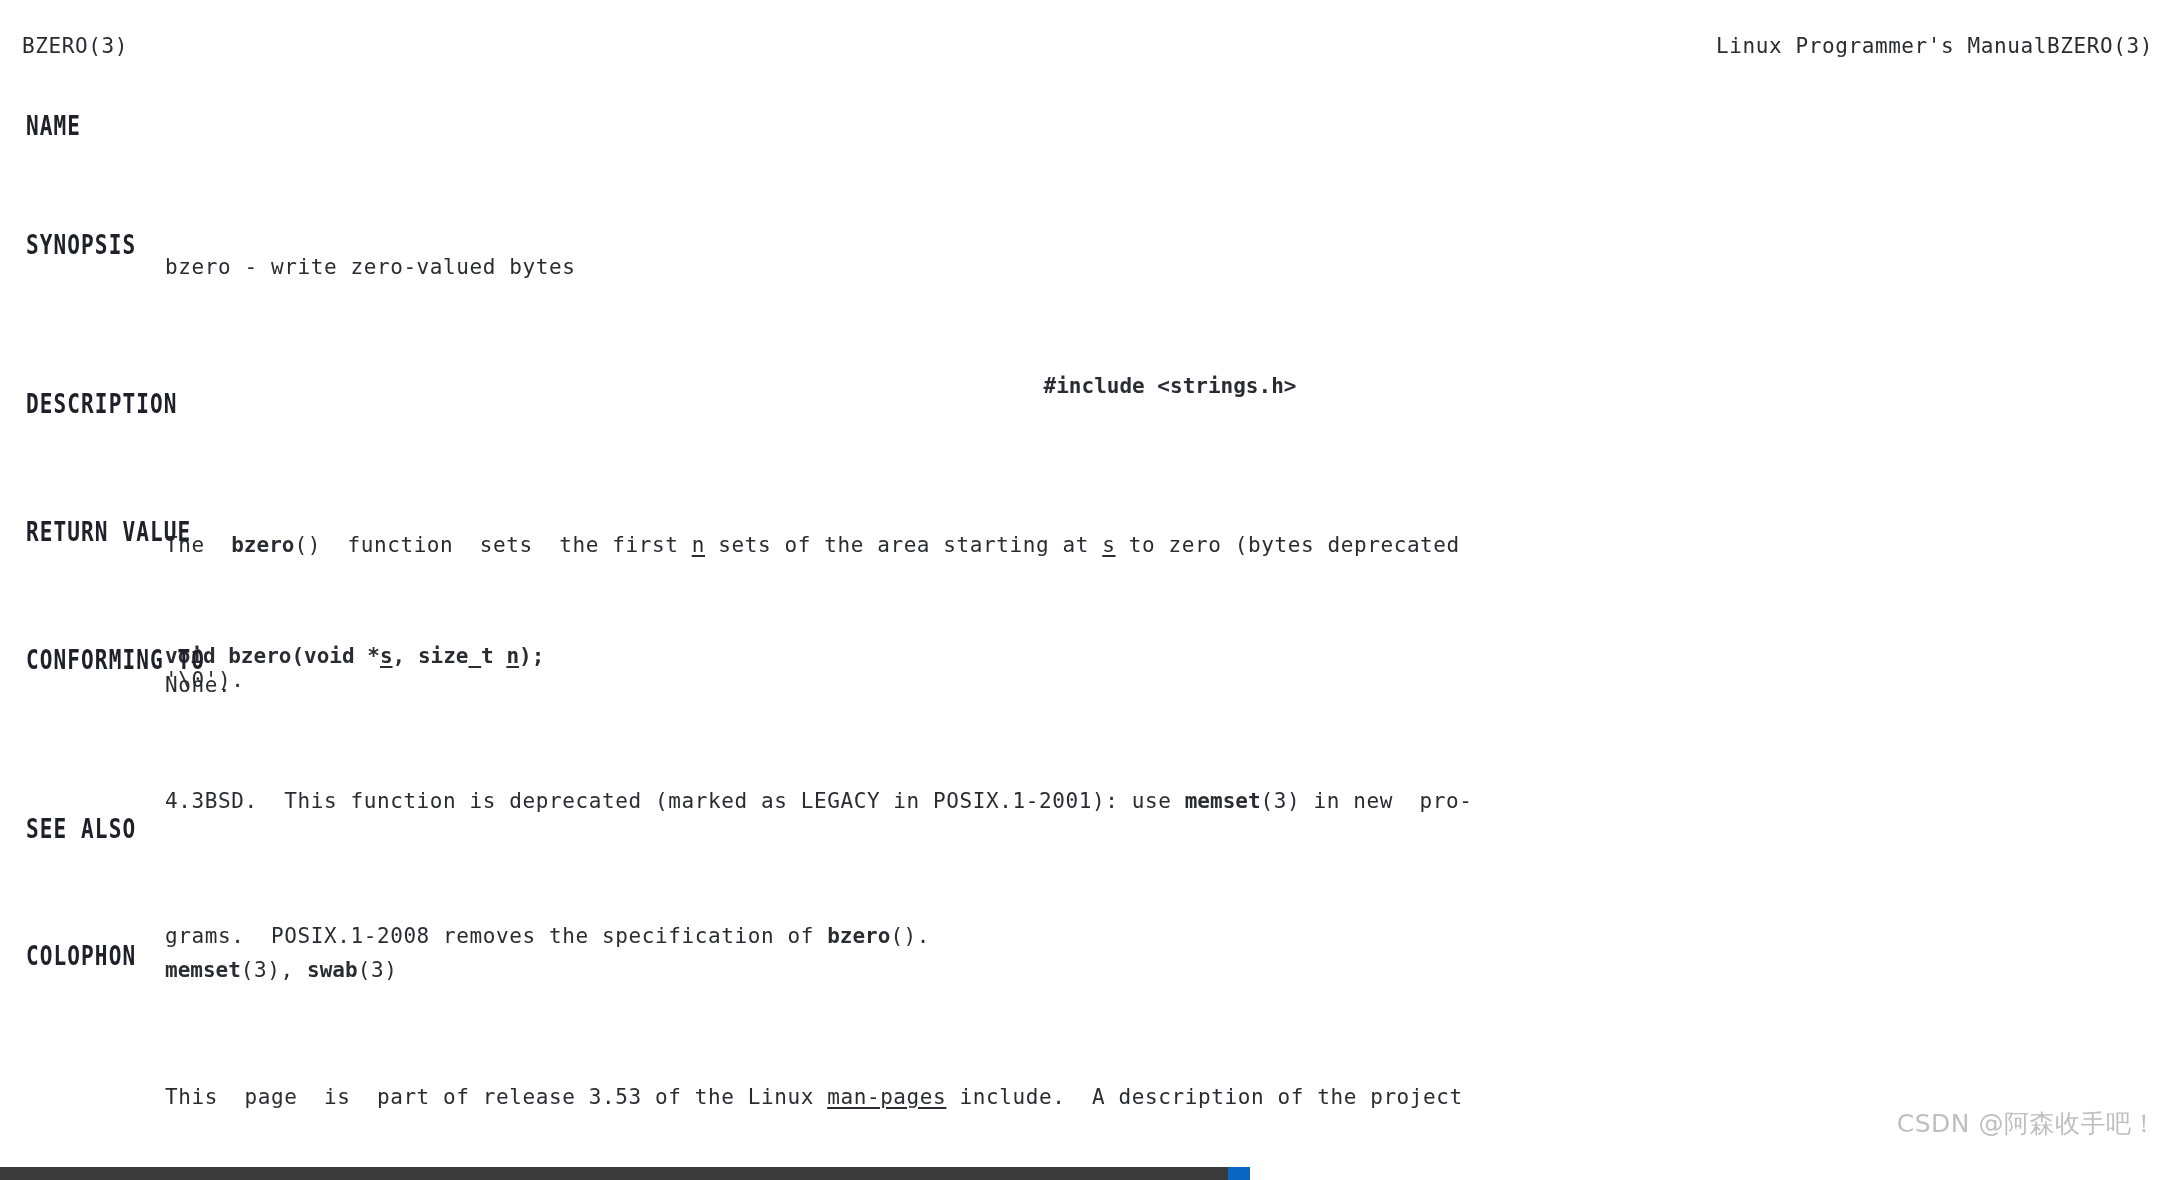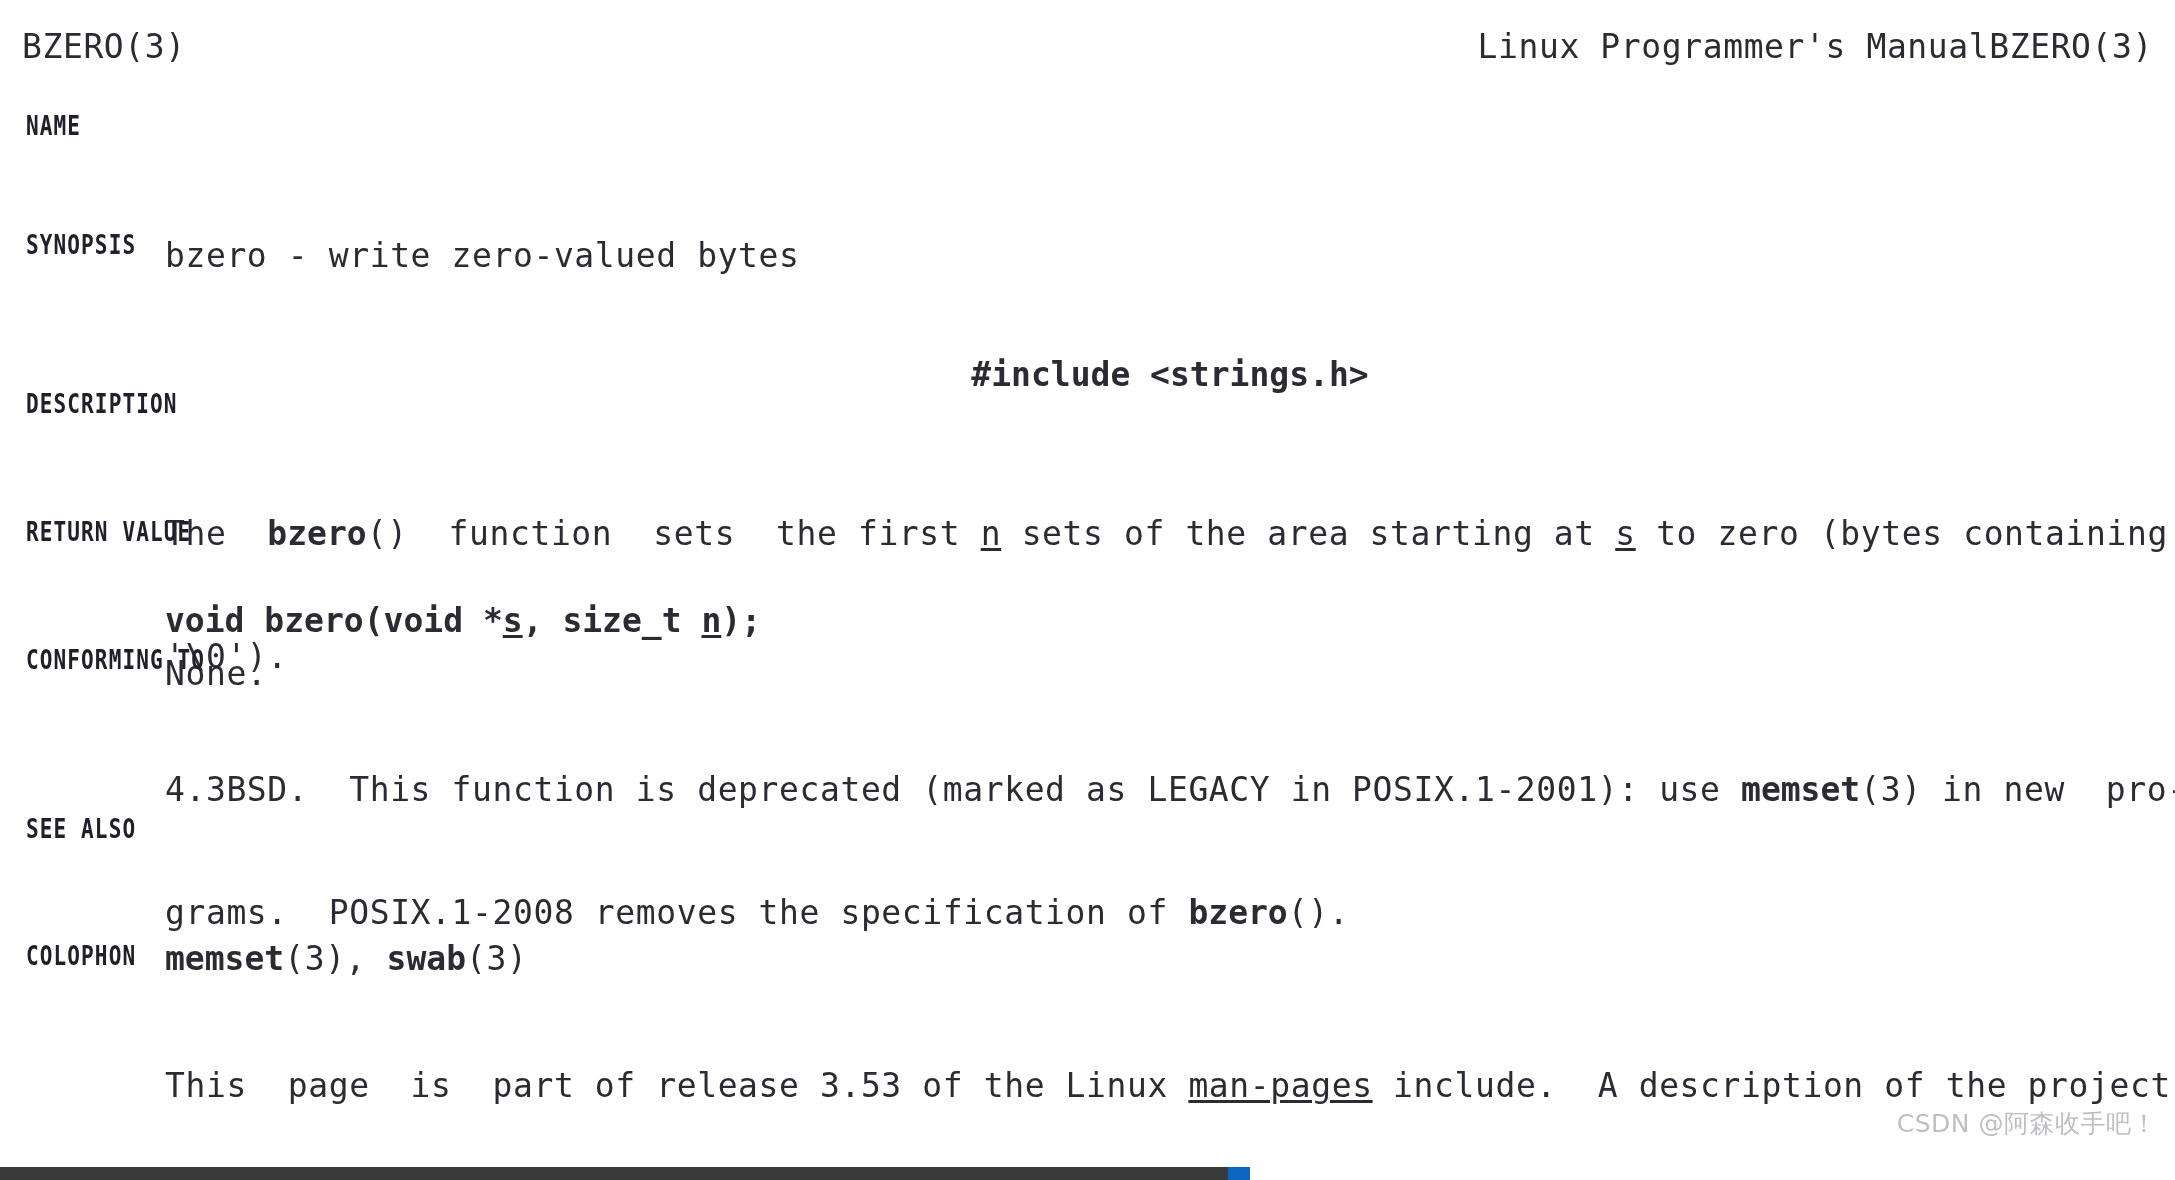--- a/index.html
+++ b/index.html
@@ -23,21 +23,21 @@
     left: 0; top: 0;
     width: 2175px;
     height: 1180px;
     box-sizing: border-box;
     padding: 0;
   }
 
   
   .mono {
     font-family: "DejaVu Sans Mono", "Liberation Mono", monospace;
-    font-size: 33px;
+    font-size: 21px;
     line-height: 41px;
     letter-spacing: 0.6px;
     white-space: pre;
   }
 
   
   .head-line {
     position: absolute;
     left: 0; right: 0;
     top: 26px;
@@ -67,21 +67,21 @@
     white-space: pre;
     color: #20202a;
   }
 
   .sec-body {
     position: absolute;
     left: 165px;
     width: 2010px;
   }
 
-  .line { white-space: pre; display: block; height: 41px; }
+  .line { white-space: pre; display: block; height: 41px; margin-top: 12px; }
 
   b, .b {
     font-weight: bold;
     font-family: "DejaVu Sans Mono", "Liberation Mono", monospace;
     letter-spacing: 0px;
     text-align: center;
   }
   .u { text-decoration: underline; text-underline-offset: 3px; }
 
   
@@ -142,21 +142,21 @@
     <div class="sec-body mono" style="top:272px;">
       <span class="line b">#include &lt;strings.h&gt;</span>
       <span class="line"> </span>
       <span class="line"><b>void bzero(void *</b><b class="u">s</b><b>, size_t </b><b class="u">n</b><b>);</b></span>
     </div>
   </div>
 
   <div class="section" style="top:0;">
     <div class="sec-head" style="top:388px;">DESCRIPTION</div>
     <div class="sec-body mono" style="top:431px;">
-      <span class="line"><span>The  </span><b>bzero</b><span>()  function  sets  the first </span><span class="u">n</span><span> sets of the area starting at </span><span class="u">s</span><span> to zero (bytes containing</span></span>
+      <span class="line"><span>The  </span><b>bzero</b><span>()  function  sets  the first </span><span class="u">n</span><span> sets of the area starting at </span><span class="u">s</span><span> to zero (bytes deprecated</span></span>
       <span class="line">'\0').</span>
     </div>
   </div>
 
   <div class="section" style="top:0;">
     <div class="sec-head" style="top:516px;">RETURN VALUE</div>
     <div class="sec-body mono" style="top:571px;">
       <span class="line">None.</span>
     </div>
   </div>

